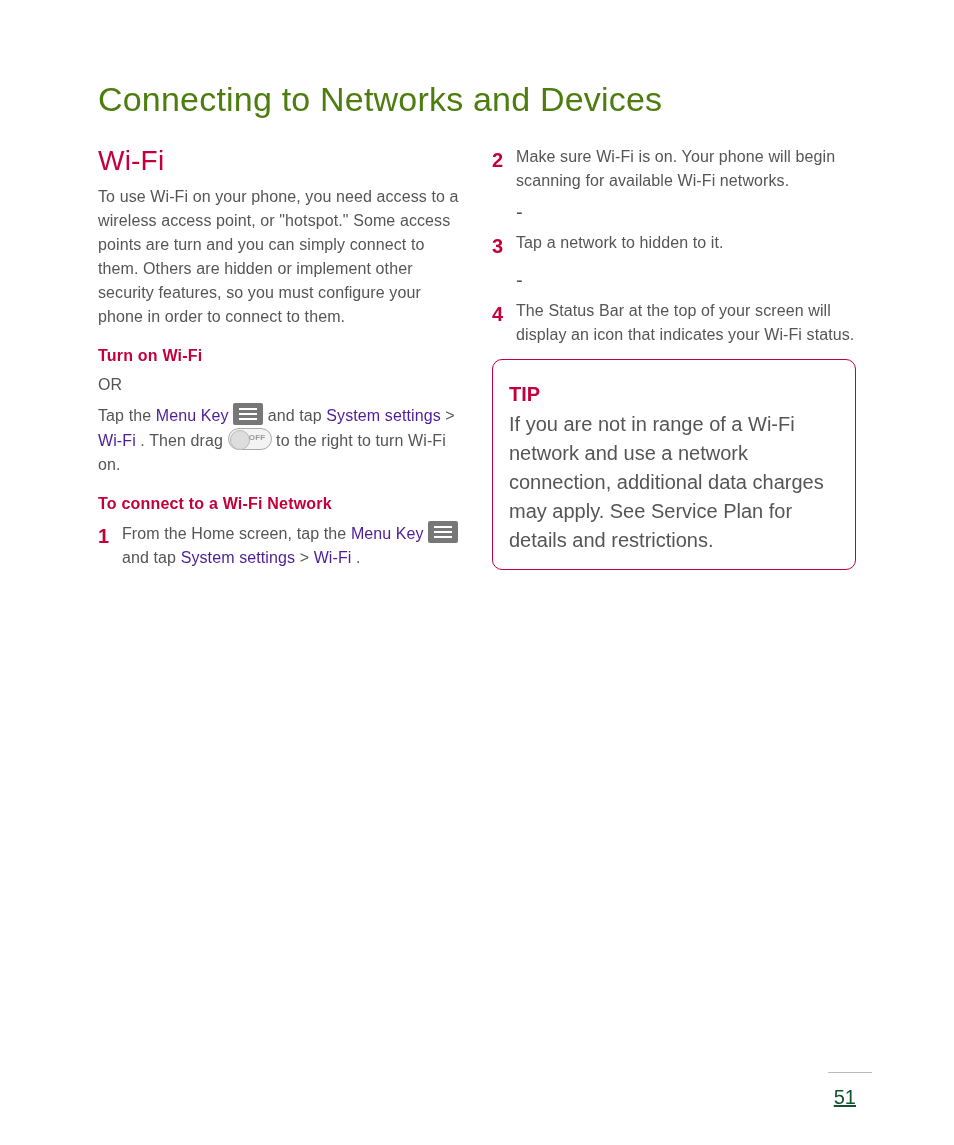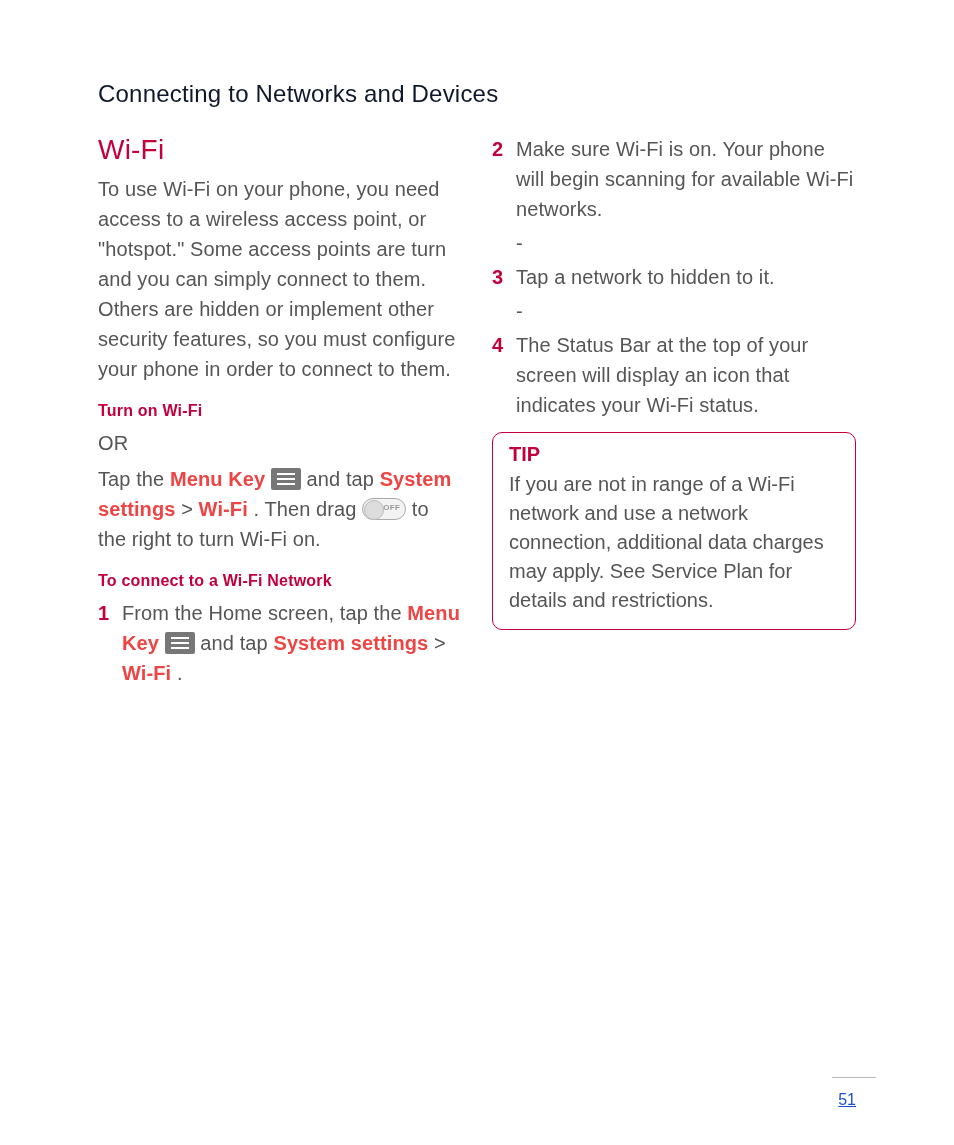--- a/index.html
+++ b/index.html
@@ -7,22 +7,22 @@
     width: 954px;
     height: 1145px;
     background: #fff;
     font-family: "Helvetica Neue", Helvetica, Arial, sans-serif;
     font-weight: 300;
     color: #555;
     position: relative;
     padding: 80px 98px 0 98px;
   }
   h1 {
-    color: #0f172a;
-    font-size: 24px;
+    color: #4d7c0f;
+    font-size: 34px;
     font-weight: 400;
     margin-bottom: 26px;
     letter-spacing: 0.2px;
   }
   .cols {
     display: flex;
     gap: 30px;
   }
   .col {
     flex: 1;
@@ -37,27 +37,27 @@
   }
   h3 {
     color: #c3003c;
     font-size: 16px;
     font-weight: 600;
     margin-top: 18px;
     margin-bottom: 8px;
     letter-spacing: 0.2px;
   }
   p, .para {
-    font-size: 20px;
+    font-size: 16px;
     line-height: 1.5;
     color: #555;
     letter-spacing: 0.1px;
   }
   p + p { margin-top: 6px; }
-  .bold { font-weight: 700; color:#ef4444; }
+  .bold { font-weight: 400; color:#4c1d95; }
   .step {
     display: flex;
     font-size: 20px;
     line-height: 1.5;
     margin-bottom: 4px;
   }
   .step-num {
     color: #c3003c;
     font-weight: 700;
     width: 24px;
@@ -119,40 +119,40 @@
     background:#ddd; border:1px solid #bbb;
   }
   .toggle-icon::after {
     content:"OFF";
     position:absolute; right:5px; top:3px;
     font-size:8px; font-weight:600; color:#999; letter-spacing:0.3px;
   }
   .tip-box {
     border: 1.5px solid #c3003c;
     border-radius: 10px;
-    padding: 10px 16px 14px;
+    padding: 23px 16px 14px;
     margin-top: 12px;
   }
   .tip-title {
     color: #c3003c;
     font-weight: 700;
     font-size: 20px;
     margin-bottom: 4px;
   }
   .tip-body {
     font-size: 20px;
     line-height: 1.45;
     color:#555;
   }
   .page-num {
     position: absolute;
     bottom: 36px;
     right: 98px;
-    font-size: 16px;
-    color: #1d4ed8;
+    font-size: 20px;
+    color: #14532d;
     font-weight:300;
     text-decoration:underline;
   }
   .page-num::before {
     content:"";
     position:absolute;
     top:-14px; left:-6px;
     width: 44px;
     border-top:1px solid #bbb;
   }

